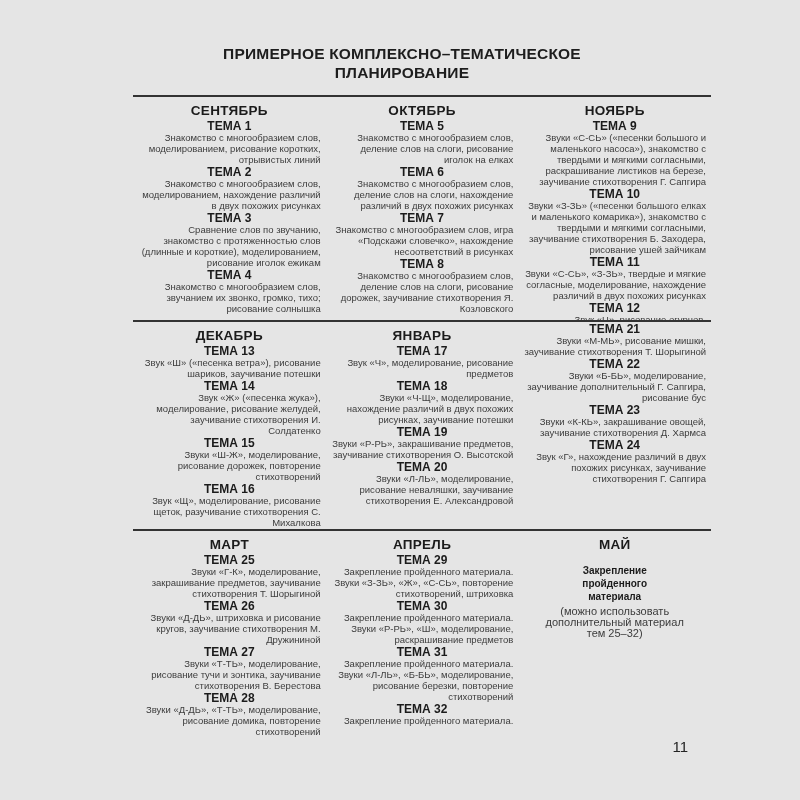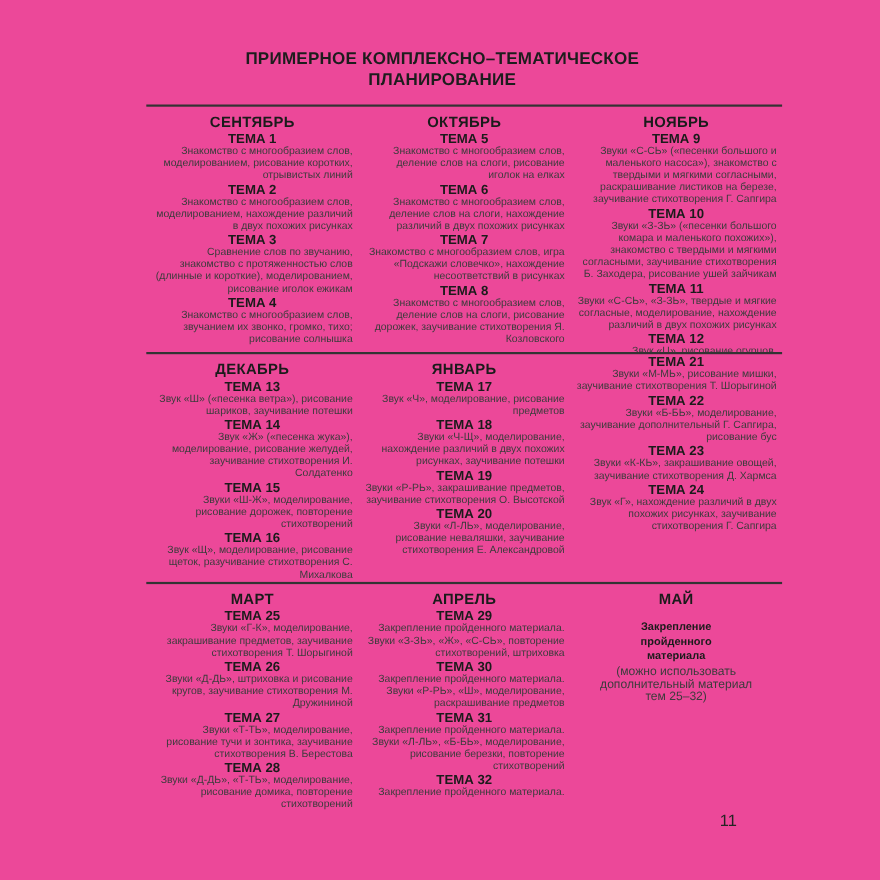--- a/index.html
+++ b/index.html
@@ -1,34 +1,34 @@
 <!DOCTYPE html>
 <html><head>
 <meta charset="utf-8">
 <style>
   html,body{margin:0;padding:0;background:#ffffff;}
-  .page{position:relative;width:800px;height:800px;background:#ec4899;overflow:hidden;
+  .page{position:relative;width:800px;height:800px;background:#e5e5e5;overflow:hidden;
         font-family:"Liberation Sans","DejaVu Sans",sans-serif;color:#3a3a3a;}
   .doc-title{position:absolute;top:44px;left:113px;width:578px;text-align:center;
         font-weight:bold;font-size:15.5px;line-height:19px;letter-spacing:.2px;
         color:#1d1d1d;white-space:pre-line;}
   .content{position:absolute;top:95px;left:113px;width:578px;border-top:2px solid #333;margin-left:20px;}
   .row{display:flex;overflow:hidden;}
   .row-1{height:223px;border-bottom:2px solid #333;}
   .row-2{height:207px;border-bottom:2px solid #333;}
   .row-3{height:218px;}
   .month{flex:1 1 0;padding:0 5px;text-align:center;min-width:0;}
   .month-name{font-weight:bold;font-size:13.5px;line-height:15px;letter-spacing:.3px;
         color:#1b1b1b;margin:6px 0 2px;}
   .theme-label{font-weight:bold;font-size:12px;line-height:12px;color:#1b1b1b;margin-top:1px;}
   .theme-text{font-size:9.5px;line-height:11px;color:#3c3c3c;text-align:right;}
   .may-bold{font-weight:bold;font-size:10px;line-height:13px;color:#1b1b1b;
         white-space:pre-line;margin-top:12px;}
   .may-note{font-size:11px;line-height:11px;color:#3c3c3c;white-space:pre-line;margin-top:3px;}
-  .page-number{position:absolute;top:738px;right:130px;font-size:15px;color:#242424;}
+  .page-number{position:absolute;top:738px;right:112px;font-size:15px;color:#242424;}
 </style>
 </head>
 <body>
 
 <div class="page">
 
   <div class="doc-title">ПРИМЕРНОЕ КОМПЛЕКСНО–ТЕМАТИЧЕСКОЕ
 ПЛАНИРОВАНИЕ</div>
 
   <div class="content">
@@ -59,21 +59,21 @@
           <div class="theme-label">ТЕМА 8</div>
           <div class="theme-text">Знакомство с многообразием слов, деление слов на слоги, рисование дорожек, заучивание стихотворения Я. Козловского</div>
         </div>
       </div>
       <div class="month">
         <div class="month-name">НОЯБРЬ</div>
         <div>
           <div class="theme-label">ТЕМА 9</div>
           <div class="theme-text">Звуки «С-СЬ» («песенки большого и маленького насоса»), знакомство с твердыми и мягкими согласными, раскрашивание листиков на березе, заучивание стихотворения Г. Сапгира</div>
           <div class="theme-label">ТЕМА 10</div>
-          <div class="theme-text">Звуки «З-ЗЬ» («песенки большого комара и маленького похожих»), знакомство с твердыми и мягкими согласными, заучивание стихотворения Б. Заходера, рисование ушей зайчикам</div>
+          <div class="theme-text">Звуки «З-ЗЬ» («песенки большого елках и маленького комарика»), знакомство с твердыми и мягкими согласными, заучивание стихотворения Б. Заходера, рисование ушей зайчикам</div>
           <div class="theme-label">ТЕМА 11</div>
           <div class="theme-text">Звуки «С-СЬ», «З-ЗЬ», твердые и мягкие согласные, моделирование, нахождение различий в двух похожих рисунках</div>
           <div class="theme-label">ТЕМА 12</div>
           <div class="theme-text">Звук «Ц», рисование огурцов, заучивание стихотворения Г. Сапгира</div>
         </div>
       </div>
     </div>
 
     <div class="row row-2">
       <div class="month">

